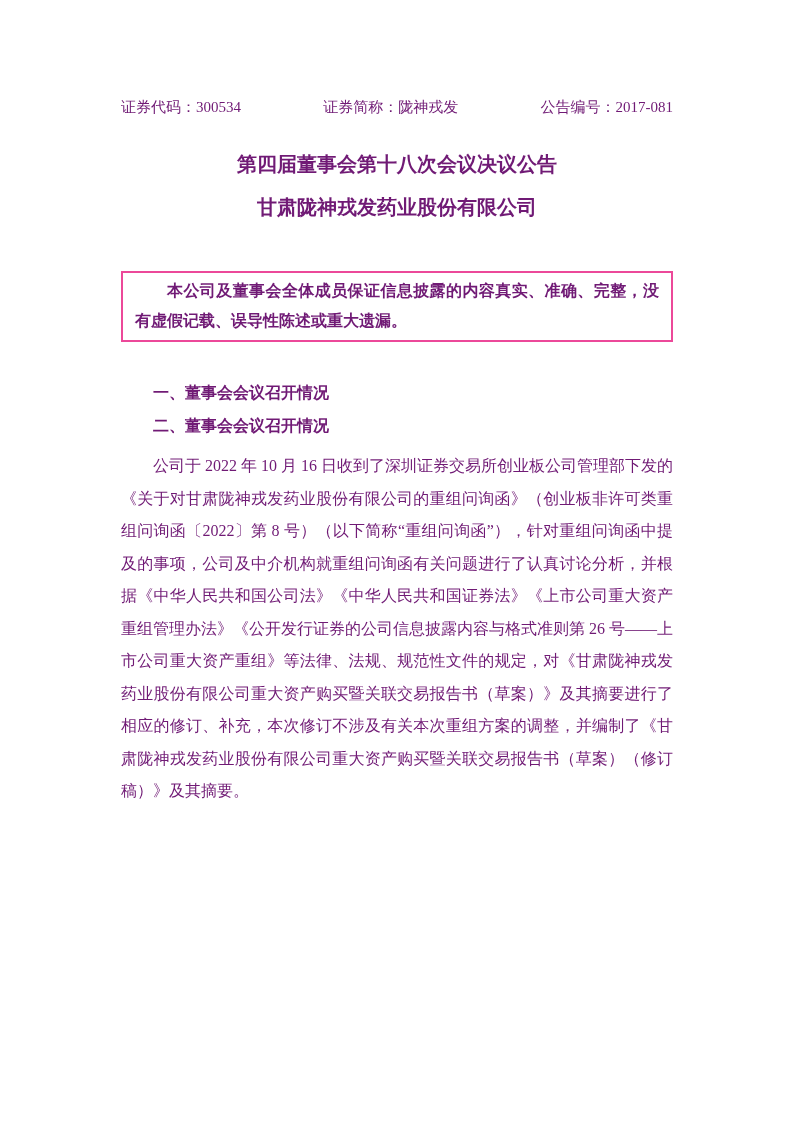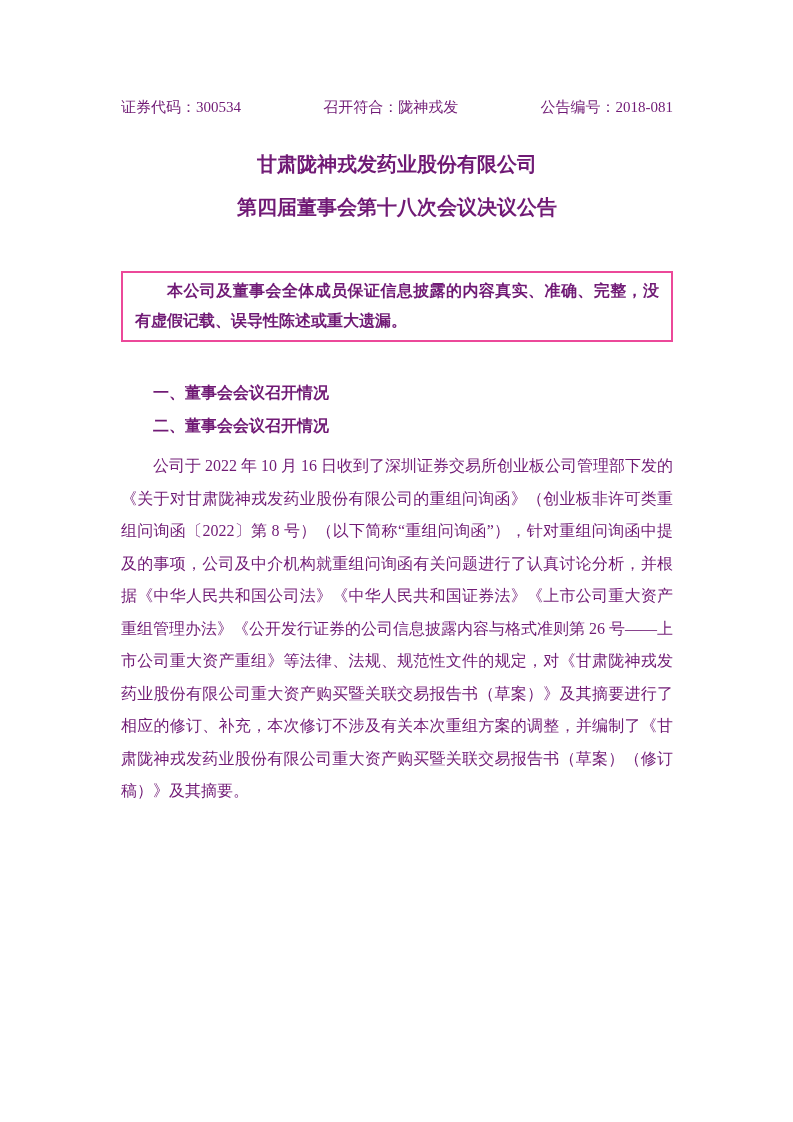--- a/index.html
+++ b/index.html
@@ -70,27 +70,27 @@
     margin-top: 8px !important;
   }
 </style>
 </head>
 <body>
 
 <div class="page">
 
   <div class="doc-header">
     <span>证券代码：300534</span>
-    <span>召开符合：陇神戎发</span>
-    <span>公告编号：2018-081</span>
+    <span>证券简称：陇神戎发</span>
+    <span>公告编号：2017-081</span>
   </div>
 
   <h1 class="doc-title">
+    <span class="title-line">第四届董事会第十八次会议决议公告</span>
     <span class="title-line">甘肃陇神戎发药业股份有限公司</span>
-    <span class="title-line">第四届董事会第十八次会议决议公告</span>
   </h1>
 
   <div class="disclaimer">
     <p class="disclaimer-text">本公司及董事会全体成员保证信息披露的内容真实、准确、完整，没有虚假记载、误导性陈述或重大遗漏。</p>
   </div>
 
   <div class="body-text">
     <p class="heading">一、董事会会议召开情况</p>
     <p class="heading">二、董事会会议召开情况</p>
     <p class="para after-item">公司于 2022 年 10 月 16 日收到了深圳证券交易所创业板公司管理部下发的《关于对甘肃陇神戎发药业股份有限公司的重组问询函》（创业板非许可类重组问询函〔2022〕第 8 号）（以下简称“重组问询函”），针对重组问询函中提及的事项，公司及中介机构就重组问询函有关问题进行了认真讨论分析，并根据《中华人民共和国公司法》《中华人民共和国证券法》《上市公司重大资产重组管理办法》《公开发行证券的公司信息披露内容与格式准则第 26 号——上市公司重大资产重组》等法律、法规、规范性文件的规定，对《甘肃陇神戎发药业股份有限公司重大资产购买暨关联交易报告书（草案）》及其摘要进行了相应的修订、补充，本次修订不涉及有关本次重组方案的调整，并编制了《甘肃陇神戎发药业股份有限公司重大资产购买暨关联交易报告书（草案）（修订稿）》及其摘要。</p>

